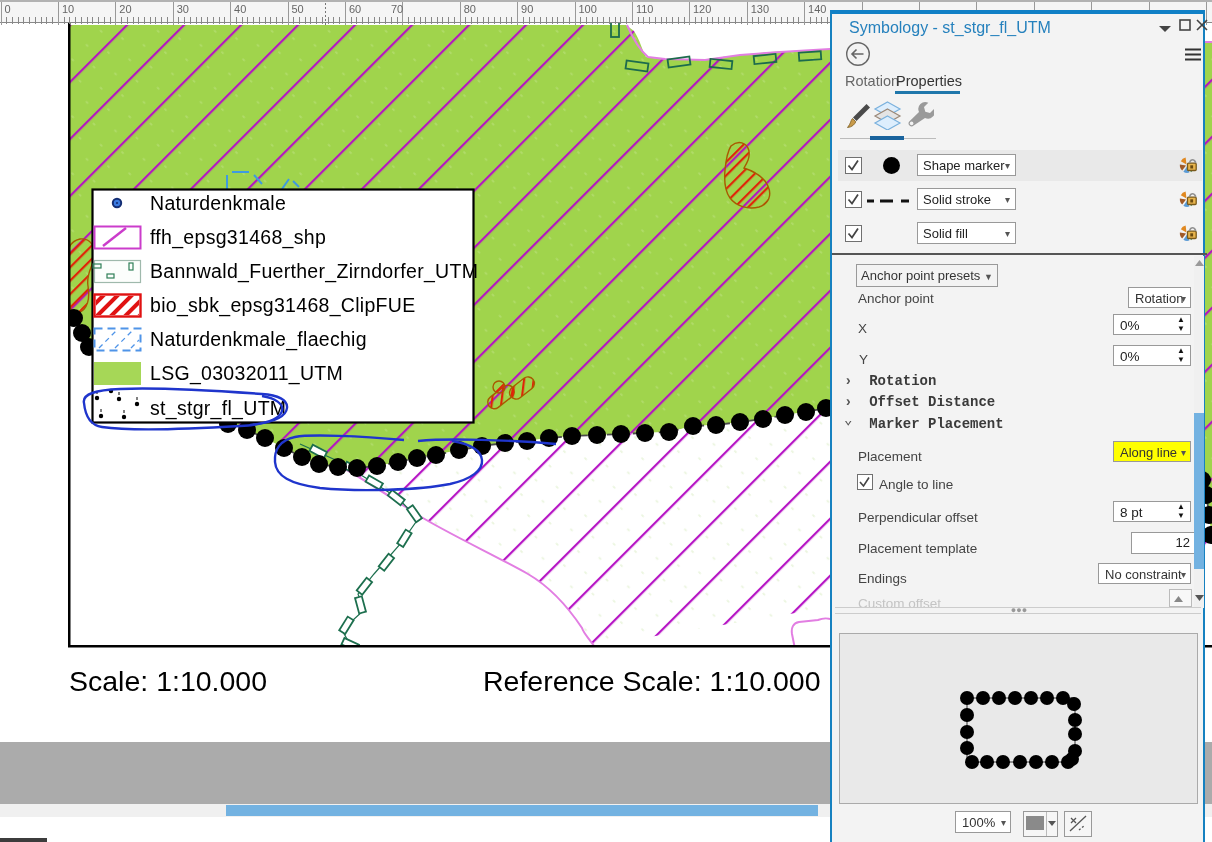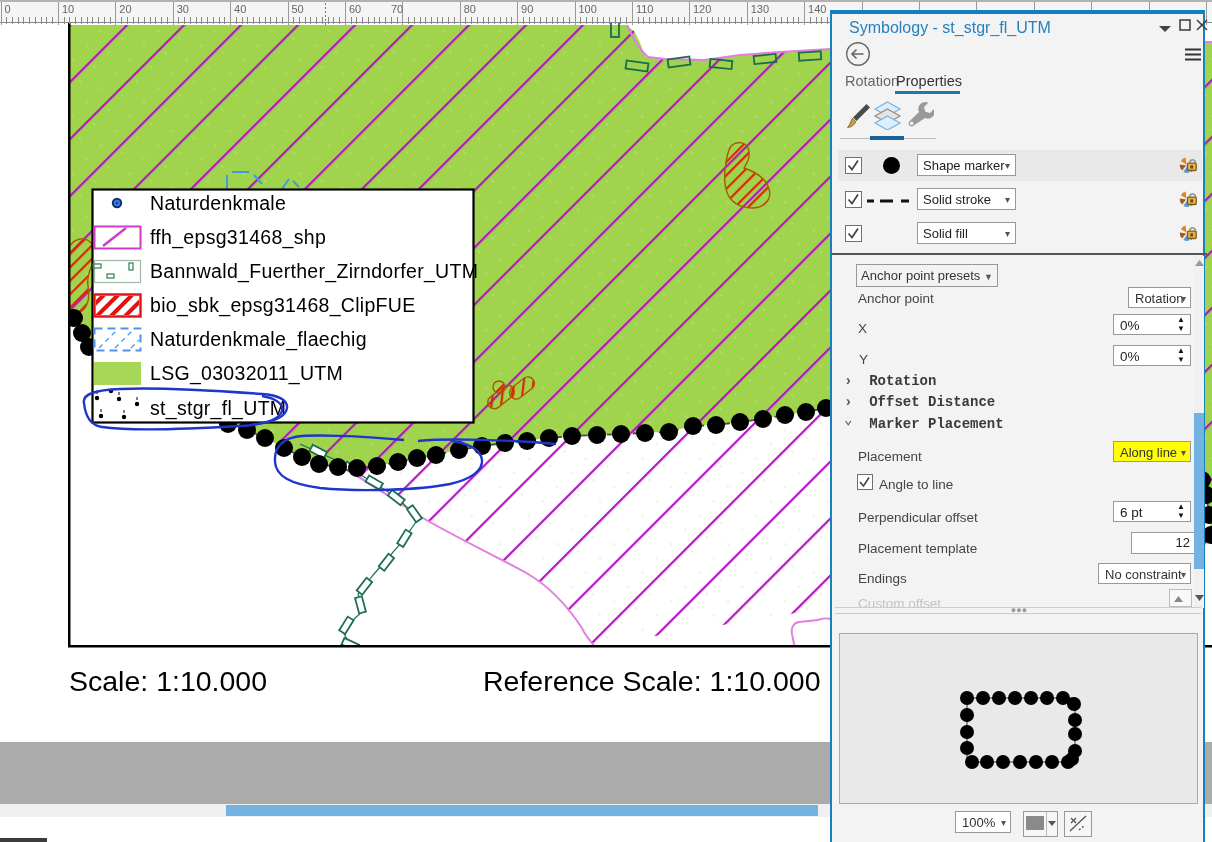--- a/index.html
+++ b/index.html
@@ -565,21 +565,21 @@
  <div class="sect" style="left:12px;top:380px;"><span class="chev">›</span>&nbsp;&nbsp;Offset Distance</div>
  <div class="sect" style="left:12px;top:401px;"><span class="chev2">⌄</span>&nbsp;&nbsp;Marker Placement</div>
  <div class="lbl" style="left:26px;top:435px;">Placement</div>
  <div class="combo" style="left:281px;top:427px;width:78px;background:#ffff00;border-color:#999;">Along line</div>
  <svg style="position:absolute;left:25px;top:460px" width="16" height="16">
         <rect x="0.5" y="0.5" width="15" height="15" fill="#fff" stroke="#707070"></rect>
         <path d="M3 8l3.5 4 5.5-8.5" stroke="#444" stroke-width="1.6" fill="none"></path>
       </svg>
  <div class="lbl" style="left:47px;top:463px;">Angle to line</div>
  <div class="lbl" style="left:26px;top:496px;">Perpendicular offset</div>
- <div class="spin" style="left:281px;top:487px;"><span>6 pt</span></div>
+ <div class="spin" style="left:281px;top:487px;"><span>8 pt</span></div>
  <div class="lbl" style="left:26px;top:527px;">Placement template</div>
  <div style="position:absolute;left:299px;top:518px;width:58px;height:20px;border:1px solid #999;background:#fff;font-size:13px;color:#222;line-height:20px;text-align:right;padding-right:4px;">12</div>
  <div class="lbl" style="left:26px;top:557px;">Endings</div>
  <div class="combo" style="left:266px;top:549px;width:93px;">No constraint</div>
  <div class="lbl" style="left:26px;top:582px;color:#c4c4c4;">Custom offset</div>
  <div style="position:absolute;left:337px;top:575px;width:21px;height:16px;border:1px solid #bbb;background:#f8f8f8;"></div>
  <svg style="position:absolute;left:342px;top:580px" width="10" height="10">
         <path d="M0 8l4.5-6 4.5 6z" fill="#888"></path>
       </svg>
  

